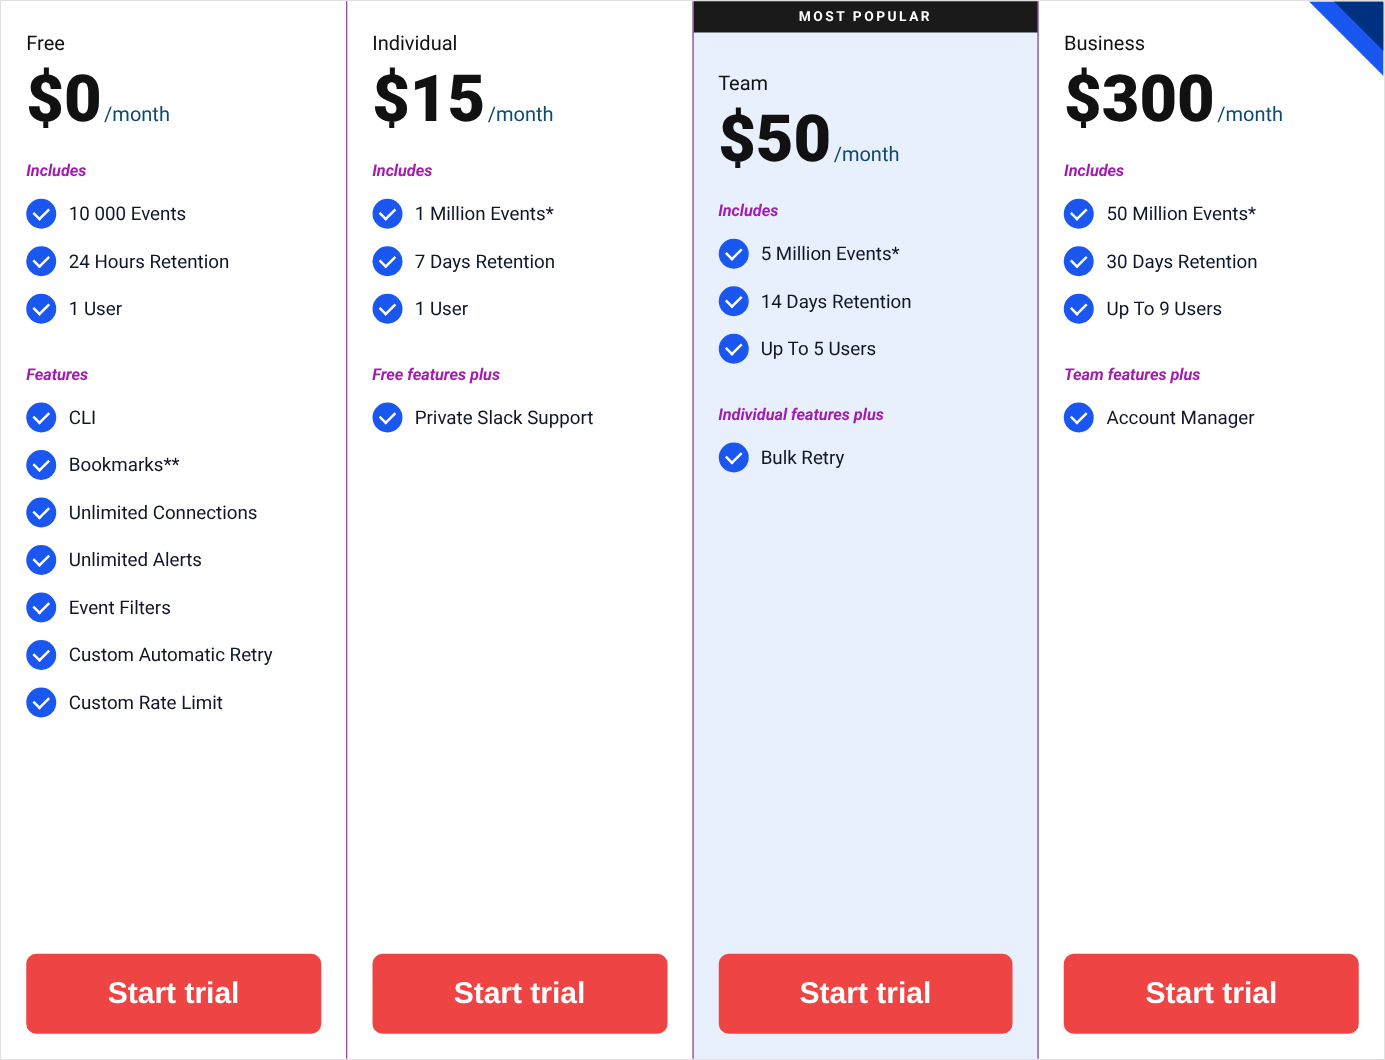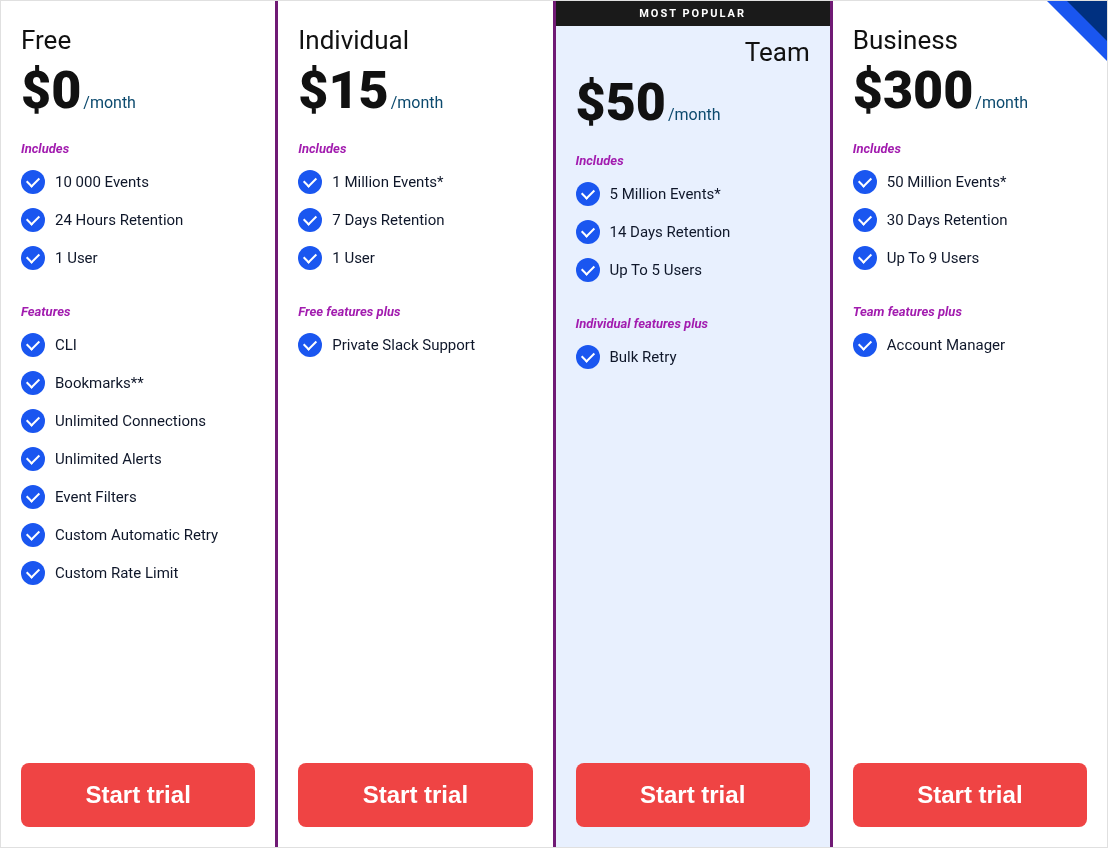--- a/index.html
+++ b/index.html
@@ -14,21 +14,21 @@
     .pricing-table {
       display: flex;
       width: 1108px;
       min-height: 848px;
       border: 1px solid #e0e0e0;
     }
     .plan-col {
       flex: 1;
       display: flex;
       flex-direction: column;
-      border-right: 3px solid #701a75;
+      border-right: 1px solid #701a75;
       padding: 24px 20px 20px 20px;
       position: relative;
       background: #fff;
     }
     .plan-col:last-child {
       border-right: none;
       overflow: hidden;
     }
     .plan-col.highlighted {
       background: #e8f0fe;
@@ -41,28 +41,27 @@
       background: #1a1a1a;
       color: #fff;
       text-align: center;
       font-size: 11px;
       font-weight: 700;
       letter-spacing: 2px;
       padding: 6px 0;
       text-transform: uppercase;
     }
     .plan-name {
-      font-size: 26px;
+      font-size: 16px;
       font-weight: 400;
       color: #111;
       margin-bottom: 10px;
     }
     .plan-col.highlighted .plan-name {
-      margin-top: 12px;
-      text-align: right;
+      margin-top: 32px;
     }
     .plan-price {
       display: flex;
       align-items: baseline;
       margin-bottom: 24px;
     }
     .price-amount {
       font-size: 52px;
       font-weight: 900;
       color: #111;

